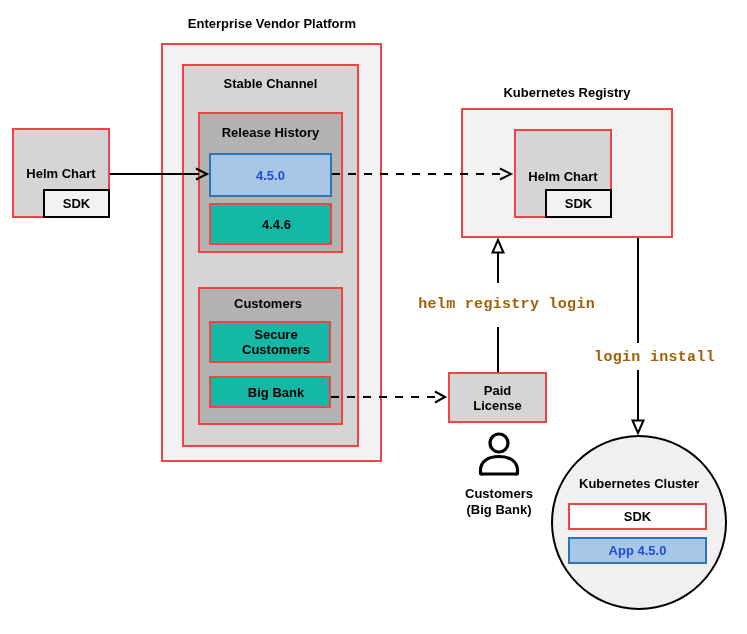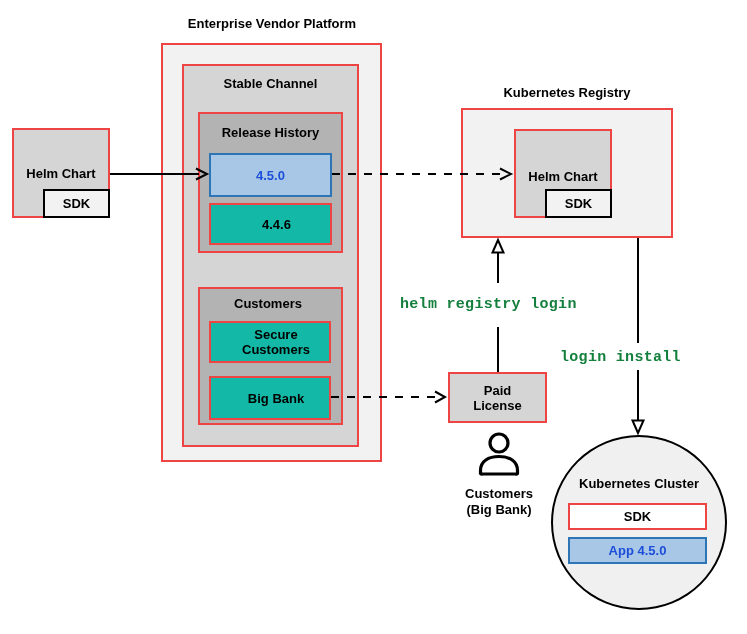--- a/index.html
+++ b/index.html
@@ -15,21 +15,21 @@
   .fill-mid{background:#b3b3b3;}
   .fill-near-white{background:#14b8a6;padding-left:12px;}
   .node{display:flex;align-items:center;justify-content:center;
         font-weight:bold;font-size:13px;text-align:center;white-space:pre-line;}
   .release-new{background:#a8c7e7;border-color:#2e75b5;color:#1d4ed8;}
   .sdk-sub{position:absolute;right:-2px;bottom:-2px;width:67px;height:29px;
         background:#f2f2f2;border:2px solid #000;box-sizing:border-box;
         display:flex;align-items:center;justify-content:center;
         font-weight:bold;font-size:13px;}
   .mono{position:absolute;font-family:"Liberation Mono",monospace;
-        font-weight:bold;font-size:15px;color:#15803d;text-align:left;
+        font-weight:bold;font-size:15px;color:#a16207;text-align:right;
         letter-spacing:.3px;white-space:nowrap;}
   .circle{position:absolute;border:2px solid #000;border-radius:50%;
         background:#f0f0f0;box-sizing:border-box;}
   svg.overlay{position:absolute;left:0;top:0;pointer-events:none;z-index:10;}
 </style>
 </head>
 <body>
 
 <div class="canvas">
 
@@ -44,21 +44,21 @@
   <div class="lbl" style="left:198px;top:125px;width:145px;">Release History</div>
 
   <div class="box node release-new" style="left:209px;top:153px;width:123px;height:44px;">4.5.0</div>
   <div class="box node fill-near-white" style="left:209px;top:203px;width:123px;height:42px;">4.4.6</div>
 
   <div class="box fill-mid" style="left:198px;top:287px;width:145px;height:138px;"></div>
   <div class="lbl" style="left:186px;top:296px;width:164px;">Customers</div>
 
   <div class="box node fill-near-white" style="left:209px;top:321px;width:122px;height:42px;">Secure
 Customers</div>
-  <div class="box node fill-near-white" style="left:209px;top:376px;width:122px;height:44px;">Big Bank</div>
+  <div class="box node fill-near-white" style="left:209px;top:376px;width:122px;height:32px;">Big Bank</div>
 
   <div class="box fill-light" style="left:12px;top:128px;width:98px;height:90px;">
     <div class="lbl" style="left:0;top:36px;width:94px;">Helm Chart</div>
     <div class="sdk-sub">SDK</div>
   </div>
 
   <div class="lbl" style="left:461px;top:85px;width:212px;">Kubernetes Registry</div>
   <div class="box fill-lightest" style="left:461px;top:108px;width:212px;height:130px;"></div>
   <div class="box fill-light" style="left:514px;top:129px;width:98px;height:89px;">
     <div class="lbl" style="left:0;top:38px;width:94px;">Helm Chart</div>

